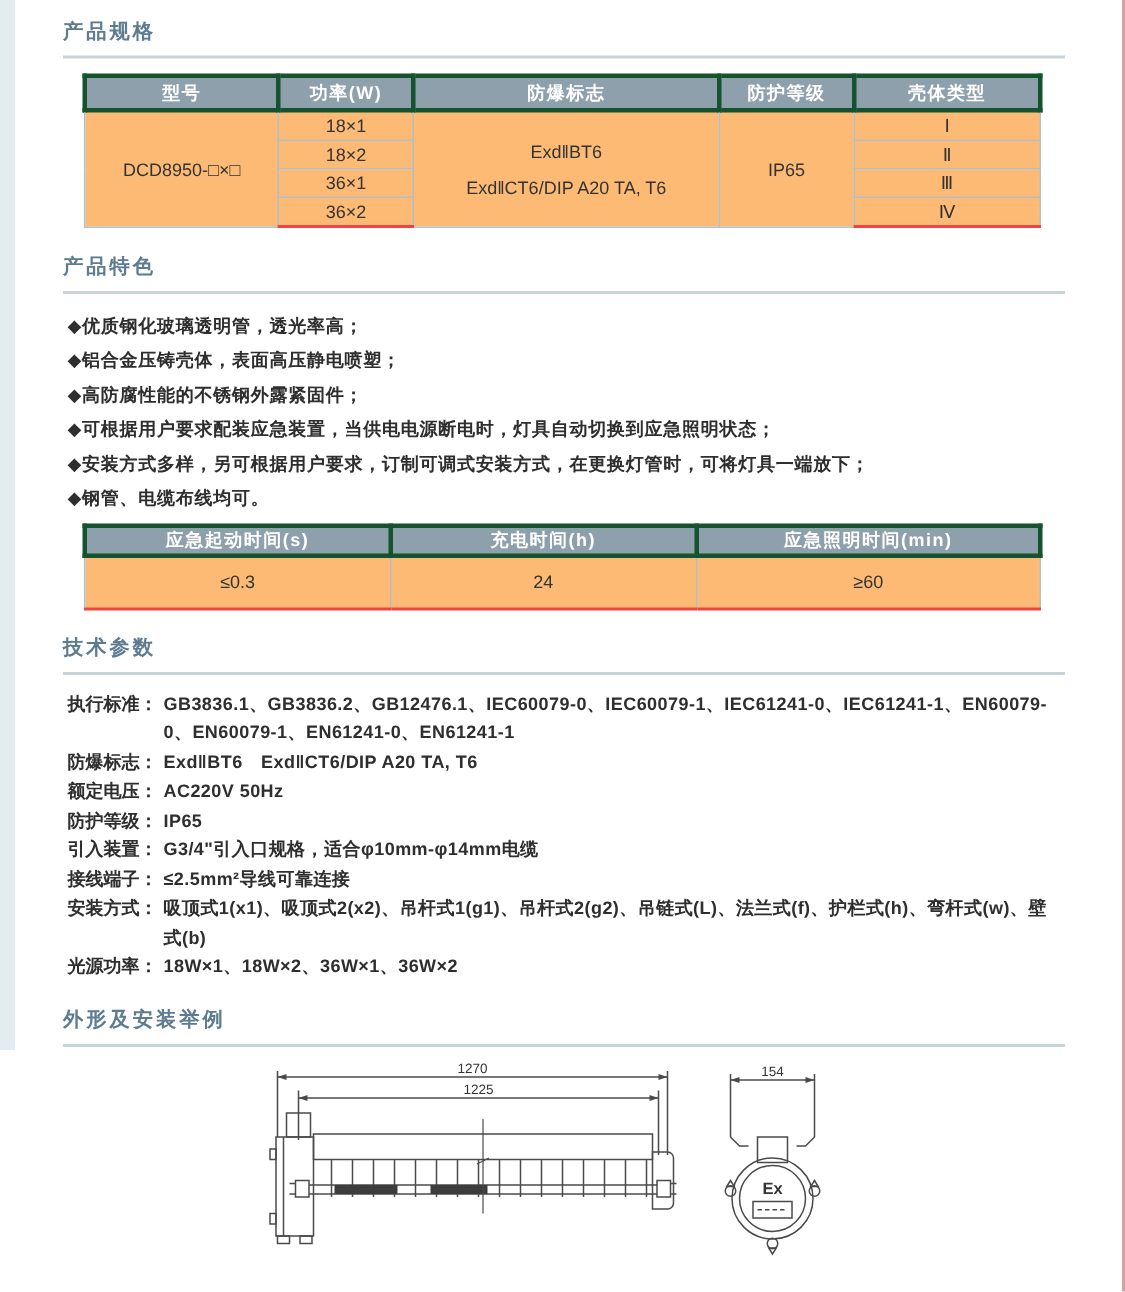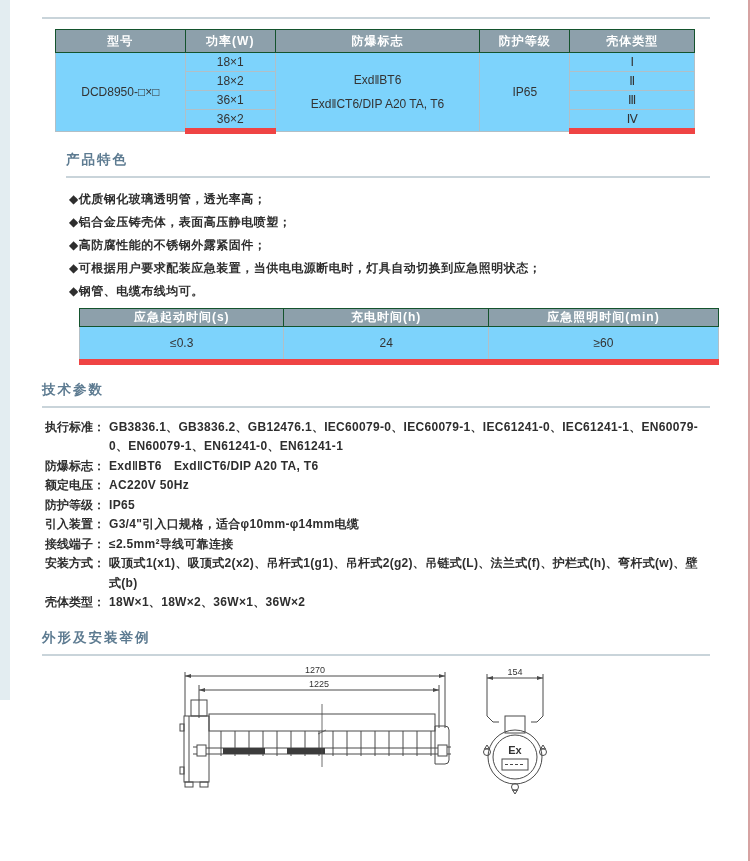--- a/index.html
+++ b/index.html
@@ -16,31 +16,31 @@
   .sec-title {
     font-size:13.5px; font-weight:bold; color:#5d7b91; letter-spacing:2px;
   }
   .sec-rule { border:none; border-top:2px solid #c9d4da; margin:7px 0 0 0; }
 
   
   .spec-table-wrap { margin:10px 0 0 13px; }
   table { border-collapse:collapse; width:640px; font-size:12px; }
   th {
     background:#8da0ab; color:#ffffff; font-weight:bold;
-    height:23px; border:1px solid #14532d; font-size:12px; letter-spacing:1px;
+    height:23px; border:3px solid #14532d; font-size:12px; letter-spacing:1px;
   }
   td {
     border:1px solid #b2bfc6; text-align:center; height:17px;
-    padding:2px 4px; background:#7dd3fc; color:#333333;
+    padding:2px 4px; background:#fdba74; color:#333333;
   }
-  tbody tr:last-child td { border-bottom:6px solid #ef4444; }
+  tbody tr:last-child td { border-bottom:2px solid #ef4444; }
   .ex-line { line-height:24px; }
 
   
-  .sec-features { margin-top:17px;margin-left:24px; }
+  .sec-features { margin-top:17px; }
   .feature-item { font-size:12px; font-weight:bold; color:#2e2e2e; line-height:23px; padding-left:3px; letter-spacing:0.5px; }
 
   
   .em-label { margin-top:9px; font-size:12px; font-weight:bold; color:#222222; letter-spacing:1px; }
   .em-table-wrap { margin:5px 0 0 13px; }
   .em-table col.c1 { width:32%; } .em-table col.c2 { width:32%; } .em-table col.c3 { width:36%; }
   .em-table th { height:18px; }
   .em-table td { height:35px; }
 
   
@@ -61,20 +61,21 @@
 </style>
 </head>
 <body>
 
 <div class="edge-left"></div>
 <div class="edge-right"></div>
 
 <div class="page">
 
   <div class="sec-spec">
+    <div class="sec-title">产品规格</div>
     <hr class="sec-rule">
     <div class="spec-table-wrap">
       <table>
         <colgroup>
           <col style="width:20.3%">
             <col style="width:14.1%">
             <col style="width:32%">
             <col style="width:14.1%">
             <col style="width:19.5%">
         </colgroup>
@@ -121,20 +122,21 @@
     <div class="order-list">
 
         <div class="feature-item">◆优质钢化玻璃透明管，透光率高；</div>
 
         <div class="feature-item">◆铝合金压铸壳体，表面高压静电喷塑；</div>
 
         <div class="feature-item">◆高防腐性能的不锈钢外露紧固件；</div>
 
         <div class="feature-item">◆可根据用户要求配装应急装置，当供电电源断电时，灯具自动切换到应急照明状态；</div>
 
+        <div class="feature-item">◆安装方式多样，另可根据用户要求，订制可调式安装方式，在更换灯管时，可将灯具一端放下；</div>
 
         <div class="feature-item">◆钢管、电缆布线均可。</div>
       </div>
 
     <div class="em-table-wrap">
       <table class="em-table">
         <colgroup>
             <col class="c1">
             <col class="c2">
             <col class="c3">
@@ -192,21 +194,21 @@
           <span class="tech-label">接线端子：</span>
           <span class="tech-value">≤2.5mm²导线可靠连接</span>
         </div>
 
         <div class="tech-row">
           <span class="tech-label">安装方式：</span>
           <span class="tech-value">吸顶式1(x1)、吸顶式2(x2)、吊杆式1(g1)、吊杆式2(g2)、吊链式(L)、法兰式(f)、护栏式(h)、弯杆式(w)、壁式(b)</span>
         </div>
 
         <div class="tech-row">
-          <span class="tech-label">壳体类型：</span>
+          <span class="tech-label">光源功率：</span>
           <span class="tech-value">18W×1、18W×2、36W×1、36W×2</span>
         </div>
       </div>
   </div>
 
   <div class="sec-outline">
     <div class="sec-title">外形及安装举例</div>
     <hr class="sec-rule">
     <div class="drawing-row">
 

